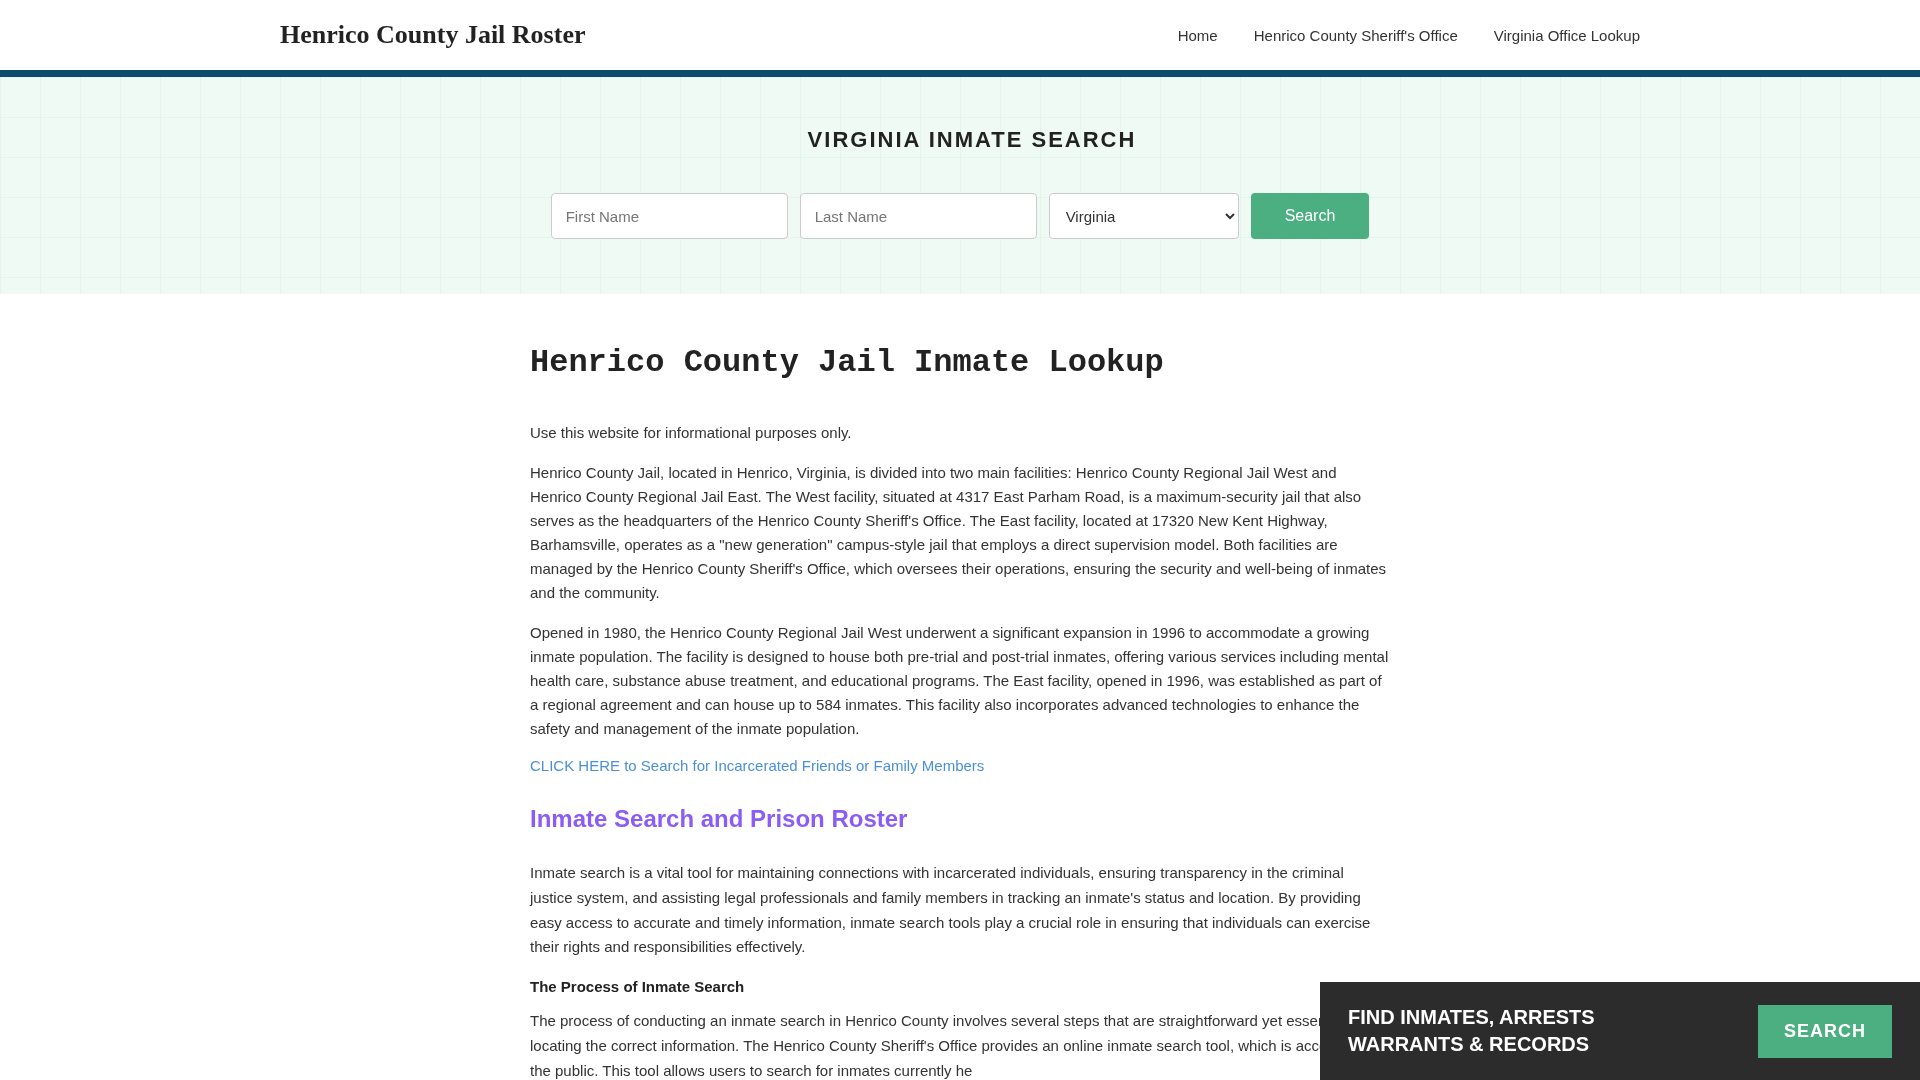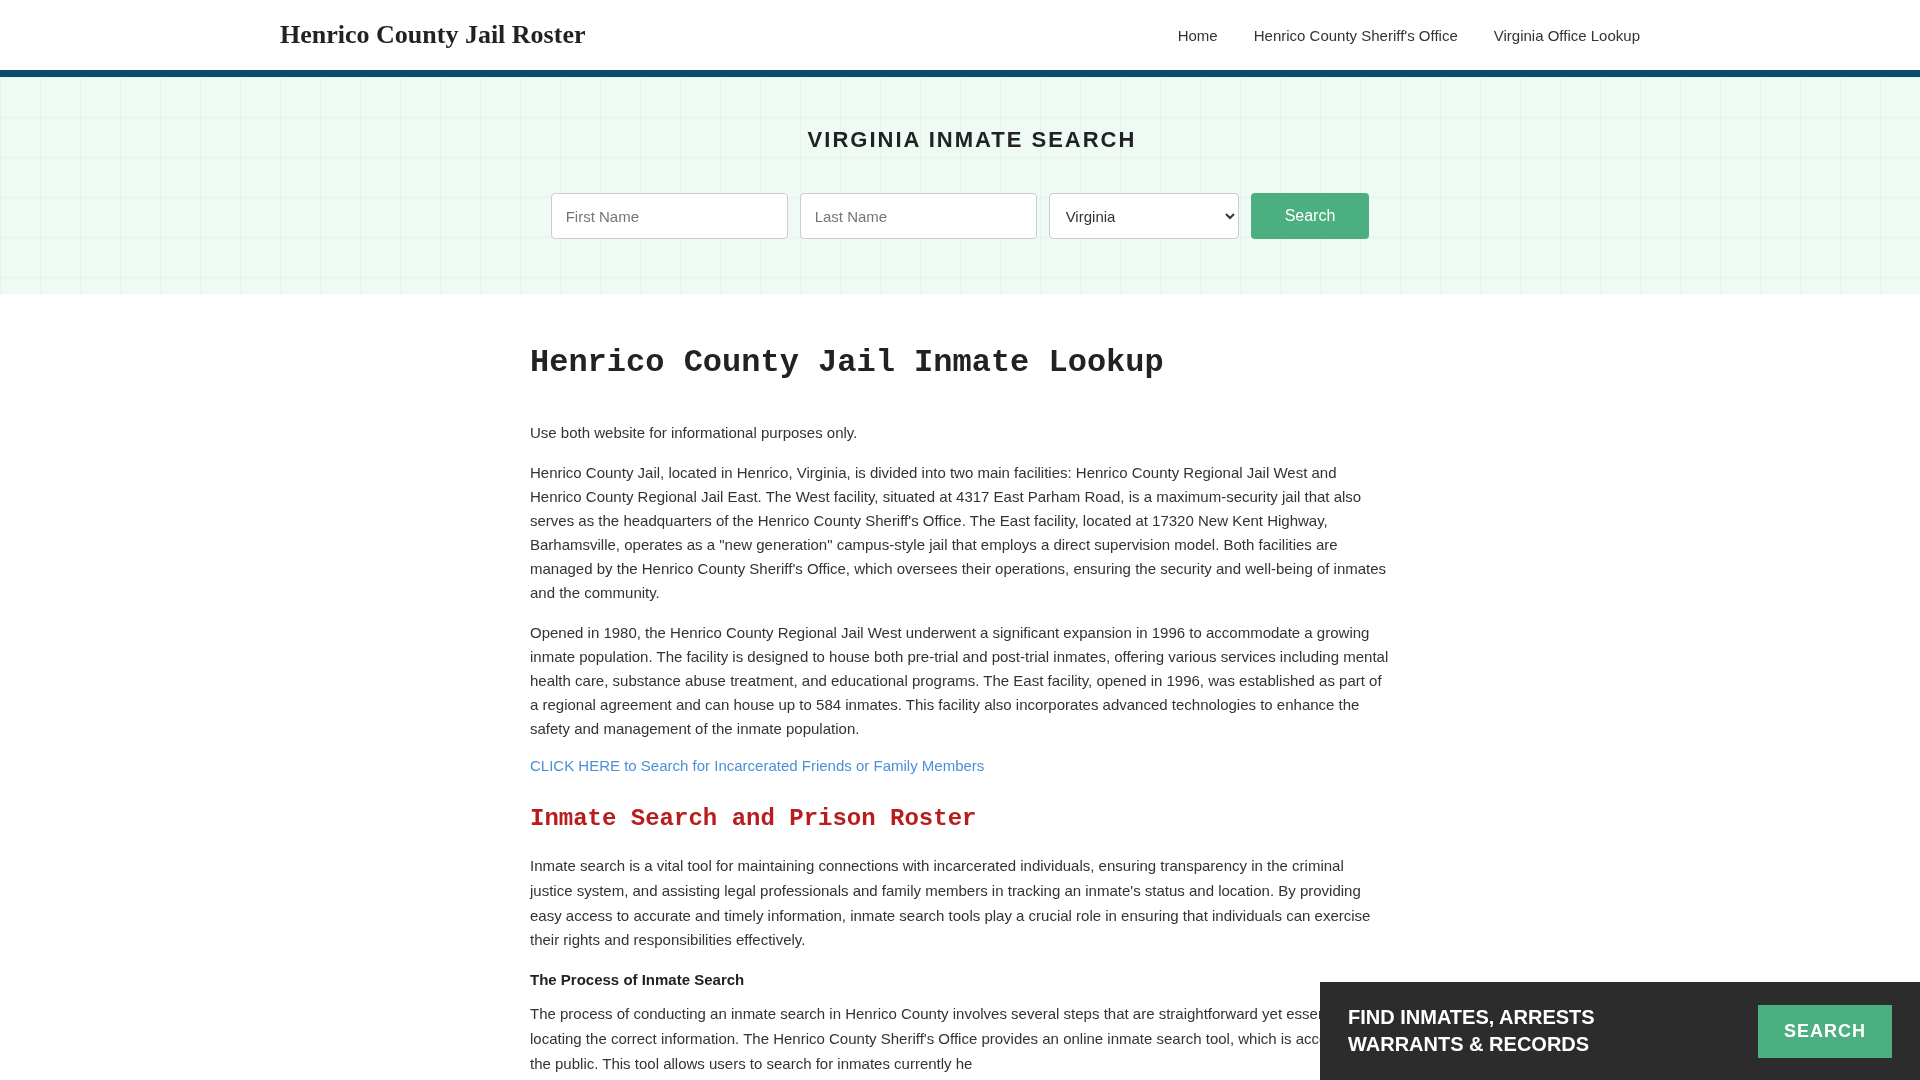--- a/index.html
+++ b/index.html
@@ -137,26 +137,26 @@
     }
 
     .inmate-link {
       color: #4a90d9;
       text-decoration: none;
       font-family: Arial, sans-serif;
       font-size: 15px;
     }
 
     .section-heading {
-      font-family: Liberation Mono, monospace;
+      font-family: Liberation Sans, sans-serif;
       font-size: 24px;
       font-weight: bold;
-      color: #b91c1c;
+      color: #8b5cf6;
       margin-top: 30px;
-      margin-bottom: 22px;
+      margin-bottom: 28px;
     }
 
     .section-text {
       font-family: Arial, sans-serif;
       font-size: 15px;
       color: #333;
       line-height: 1.65;
       margin-bottom: 18px;
     }
 
@@ -224,21 +224,21 @@
     <input type="text" class="last-name-input" placeholder="Last Name" style="">
     <select id="state-select">
     <option value="Virginia">Virginia</option><option value="Alabama">Alabama</option><option value="Alaska">Alaska</option><option value="Arizona">Arizona</option><option value="Arkansas">Arkansas</option><option value="California">California</option><option value="Colorado">Colorado</option><option value="Connecticut">Connecticut</option><option value="Delaware">Delaware</option><option value="Florida">Florida</option><option value="Georgia">Georgia</option><option value="Hawaii">Hawaii</option><option value="Idaho">Idaho</option><option value="Illinois">Illinois</option><option value="Indiana">Indiana</option><option value="Iowa">Iowa</option><option value="Kansas">Kansas</option><option value="Kentucky">Kentucky</option><option value="Louisiana">Louisiana</option><option value="Maine">Maine</option><option value="Maryland">Maryland</option><option value="Massachusetts">Massachusetts</option><option value="Michigan">Michigan</option><option value="Minnesota">Minnesota</option><option value="Mississippi">Mississippi</option><option value="Missouri">Missouri</option><option value="Montana">Montana</option><option value="Nebraska">Nebraska</option><option value="Nevada">Nevada</option><option value="New Hampshire">New Hampshire</option><option value="New Jersey">New Jersey</option><option value="New Mexico">New Mexico</option><option value="New York">New York</option><option value="North Carolina">North Carolina</option><option value="North Dakota">North Dakota</option><option value="Ohio">Ohio</option><option value="Oklahoma">Oklahoma</option><option value="Oregon">Oregon</option><option value="Pennsylvania">Pennsylvania</option><option value="Rhode Island">Rhode Island</option><option value="South Carolina">South Carolina</option><option value="South Dakota">South Dakota</option><option value="Tennessee">Tennessee</option><option value="Texas">Texas</option><option value="Utah">Utah</option><option value="Vermont">Vermont</option><option value="Washington">Washington</option><option value="West Virginia">West Virginia</option><option value="Wisconsin">Wisconsin</option><option value="Wyoming">Wyoming</option></select>
     <button type="submit">Search</button>
   </form>
 </section>
 
 <main class="main-content">
   <h1 class="page-heading">Henrico County Jail Inmate Lookup</h1>
 
-  <p class="intro-text">Use both website for informational purposes only.</p>
+  <p class="intro-text">Use this website for informational purposes only.</p>
 
   <p class="intro-text">Henrico County Jail, located in Henrico, Virginia, is divided into two main facilities: Henrico County Regional Jail West and Henrico County Regional Jail East. The West facility, situated at 4317 East Parham Road, is a maximum-security jail that also serves as the headquarters of the Henrico County Sheriff's Office. The East facility, located at 17320 New Kent Highway, Barhamsville, operates as a "new generation" campus-style jail that employs a direct supervision model. Both facilities are managed by the Henrico County Sheriff's Office, which oversees their operations, ensuring the security and well-being of inmates and the community.</p>
 
   <p class="intro-text">Opened in 1980, the Henrico County Regional Jail West underwent a significant expansion in 1996 to accommodate a growing inmate population. The facility is designed to house both pre-trial and post-trial inmates, offering various services including mental health care, substance abuse treatment, and educational programs. The East facility, opened in 1996, was established as part of a regional agreement and can house up to 584 inmates. This facility also incorporates advanced technologies to enhance the safety and management of the inmate population.</p>
 
   <a class="inmate-link" href="#">CLICK HERE to Search for Incarcerated Friends or Family Members</a>
 
   <h2 class="section-heading">Inmate Search and Prison Roster</h2>
 
   <p class="section-text">Inmate search is a vital tool for maintaining connections with incarcerated individuals, ensuring transparency in the criminal justice system, and assisting legal professionals and family members in tracking an inmate's status and location. By providing easy access to accurate and timely information, inmate search tools play a crucial role in ensuring that individuals can exercise their rights and responsibilities effectively.</p>

